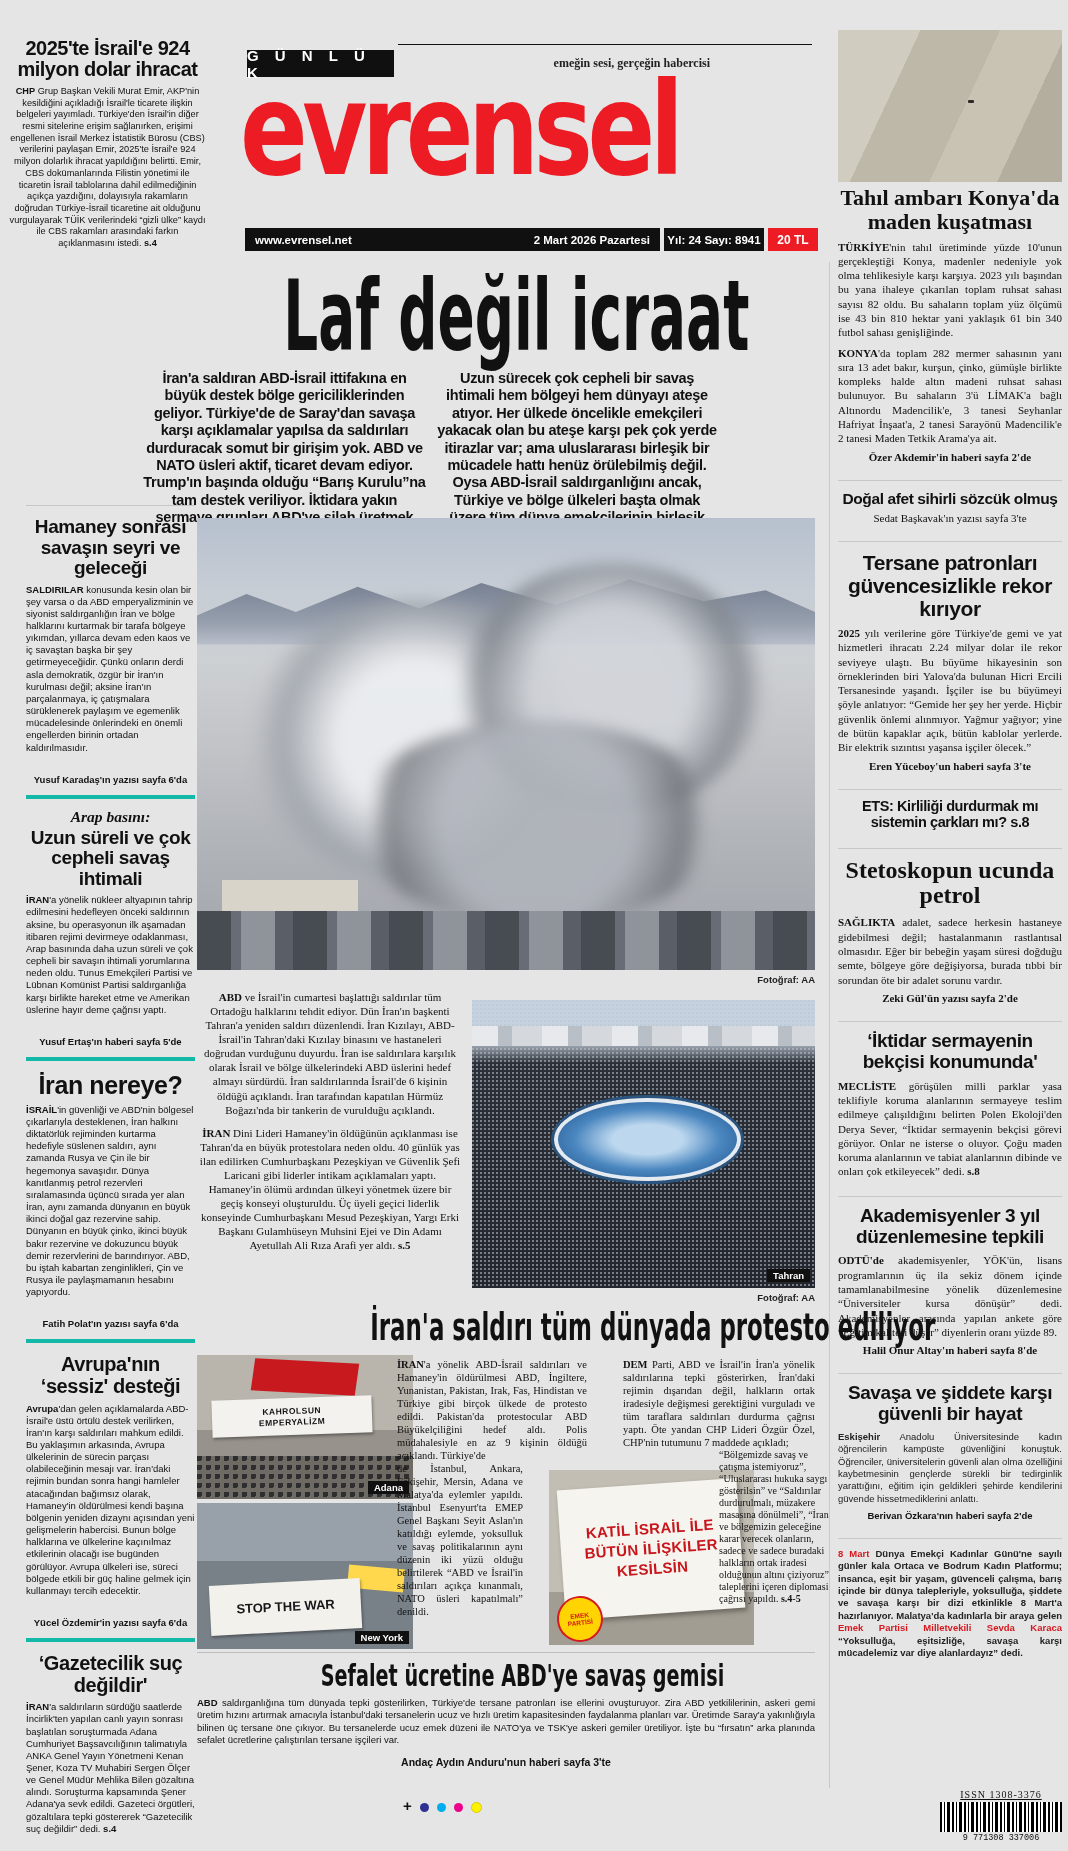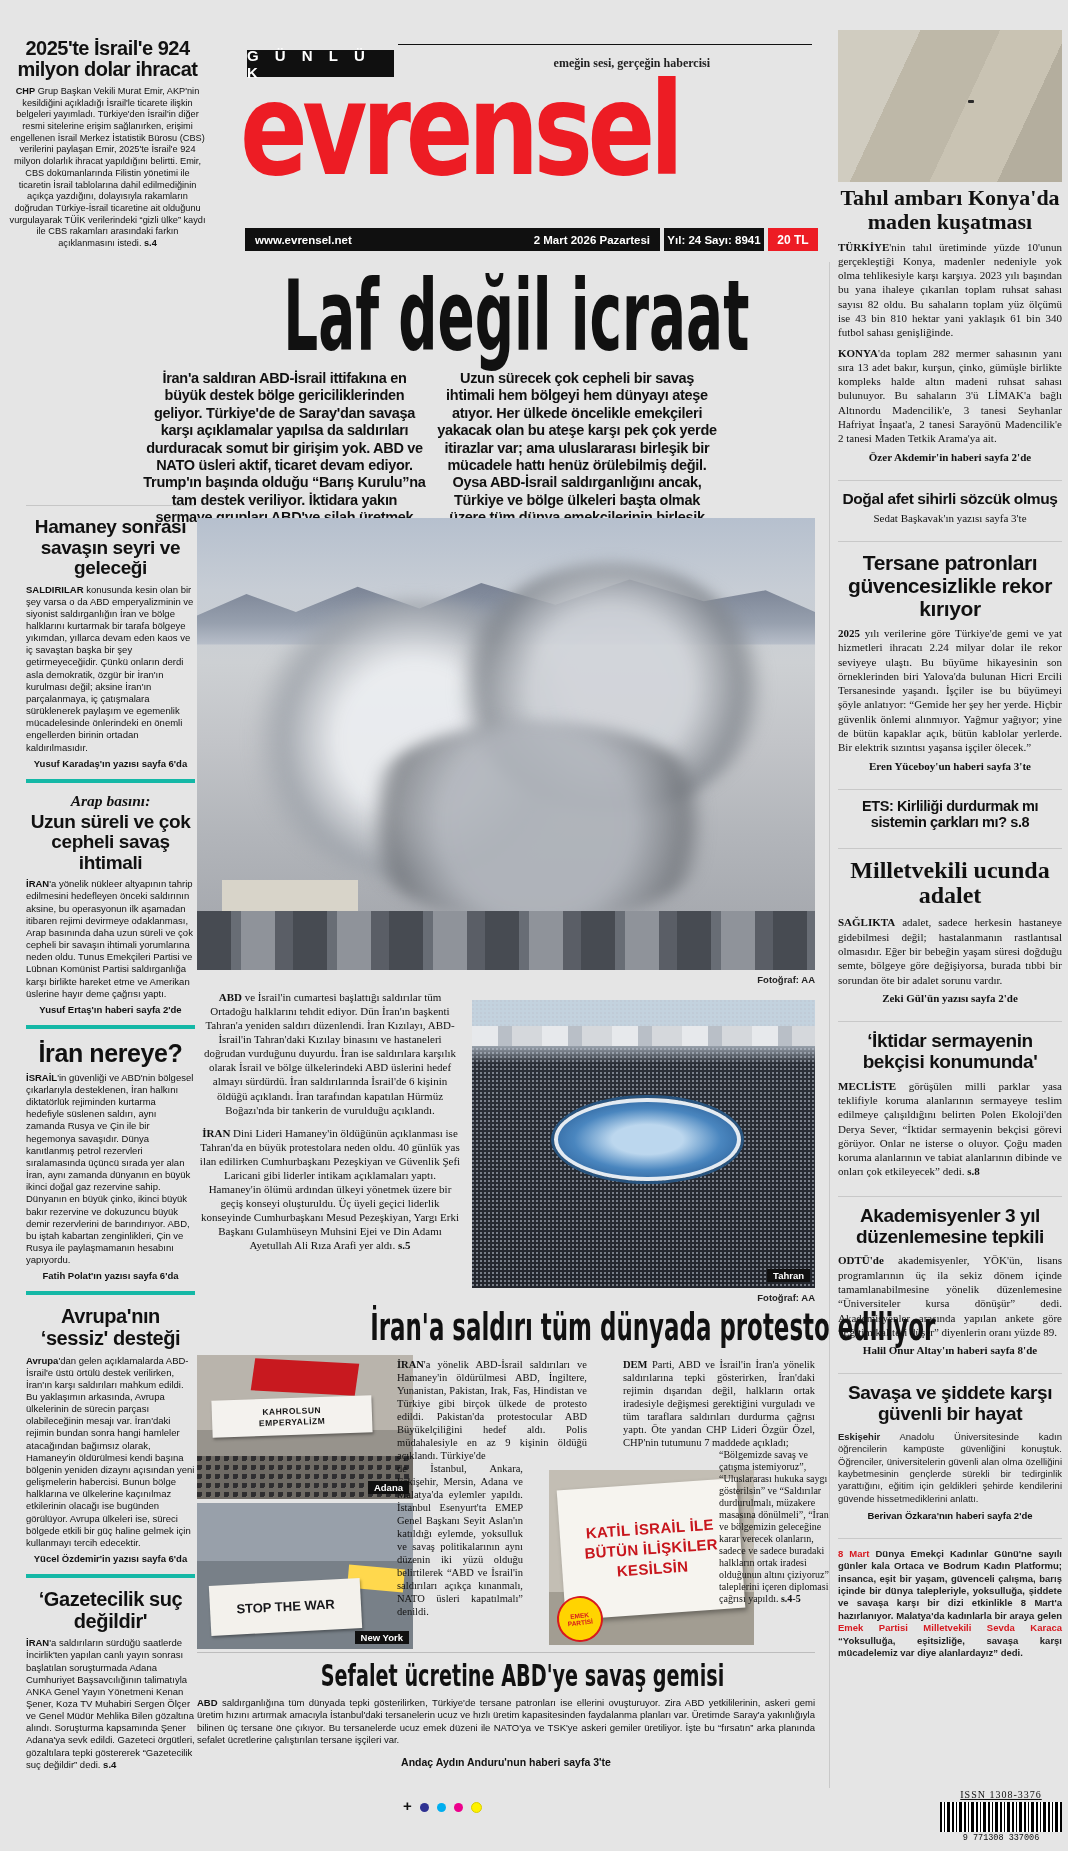--- a/index.html
+++ b/index.html
@@ -21,21 +21,21 @@
   .kicker{font-family:"Liberation Serif",serif;font-style:italic;font-weight:bold;font-size:21px;}
   .mainhead{font-family:"DejaVu Sans",sans-serif;font-weight:bold;font-size:98px;line-height:.95;}
   .deck{font-weight:bold;font-size:14.5px;line-height:1.2;letter-spacing:-.3px;}
   
   .lc{width:169px;}
   .lc-art{padding:9px 0 10px;}
   .lc-art + .lc-art{border-top:4px solid #14b8a6;}
   .lc-kicker{font-family:"Liberation Serif",serif;font-style:italic;font-weight:bold;font-size:15.5px;}
   .lc-title{font-weight:bold;font-size:19px;line-height:1.08;letter-spacing:-.4px;margin:2px 0 5px;}
   .lc-body{font-size:9.5px;line-height:1.28;text-align:left;}
-  .lc-byline{font-weight:bold;font-size:9.5px;margin-top:4px;text-align:center;}
+  .lc-byline{font-weight:bold;font-size:9.5px;margin-top:20px;text-align:center;}
   
   .sb{width:224px;}
   .sb-art{padding:9px 0 10px;}
   .sb-art + .sb-art{border-top:1px solid #c8c8c8;margin-top:7px;}
   .sb-serif-head{font-family:"Liberation Serif",serif;font-weight:bold;font-size:22px;line-height:1.08;}
   .sb-sans-head{font-weight:bold;font-size:19px;line-height:1.1;letter-spacing:-.4px;}
   .sb-body{font-family:"Liberation Serif",serif;font-size:11px;line-height:1.3;margin-top:6px;}
   .sb-body-sans{font-size:9.5px;line-height:1.3;margin-top:6px;font-weight:bold;color:#222;}
   .sb-byline{font-family:"Liberation Serif",serif;font-weight:bold;font-size:11px;margin-top:5px;text-align:center;}
   .photolabel{position:absolute;background:#101010;color:#fff;font-size:9.5px;font-weight:bold;padding:1px 6px;}
@@ -125,21 +125,21 @@
     <div class="lc-art" style="border-top:1px solid #c6c6c6;">
       <div class="lc-title c">Hamaney sonrası savaşın seyri ve geleceği</div>
       <div class="lc-body"><b>SALDIRILAR</b><span> konusunda kesin olan bir şey varsa o da ABD emperyalizminin ve siyonist saldırganlığın İran ve bölge halklarını kurtarmak bir tarafa bölgeye yıkımdan, yıllarca devam eden kaos ve iç savaştan başka bir şey getirmeyeceğidir. Çünkü onların derdi asla demokratik, özgür bir İran'ın kurulması değil; aksine İran'ın parçalanmaya, iç çatışmalara sürüklenerek paylaşım ve egemenlik mücadelesinde önlerindeki en önemli engellerden birinin ortadan kaldırılmasıdır.</span></div>
       <div class="lc-byline">Yusuf Karadaş'ın yazısı sayfa 6'da</div>
     </div>
 
     <div class="lc-art">
       <div class="lc-kicker c">Arap basını:</div>
       <div class="lc-title c">Uzun süreli ve çok cepheli savaş ihtimali</div>
       <div class="lc-body"><b>İRAN</b><span>'a yönelik nükleer altyapının tahrip edilmesini hedefleyen önceki saldırının aksine, bu operasyonun ilk aşamadan itibaren rejimi devirmeye odaklanması, Arap basınında daha uzun süreli ve çok cepheli bir savaşın ihtimali yorumlarına neden oldu. Tunus Emekçileri Partisi ve Lübnan Komünist Partisi saldırganlığa karşı birlikte hareket etme ve Amerikan üslerine hayır deme çağrısı yaptı.</span></div>
-      <div class="lc-byline">Yusuf Ertaş'ın haberi sayfa 2'de</div>
+      <div class="lc-byline">Yusuf Ertaş'ın haberi sayfa 5'de</div>
     </div>
 
     <div class="lc-art">
       <div class="lc-title c" style="font-size:25px;">İran nereye?</div>
       <div class="lc-body"><b>İSRAİL</b><span>'in güvenliği ve ABD'nin bölgesel çıkarlarıyla desteklenen, İran halkını diktatörlük rejiminden kurtarma hedefiyle süslenen saldırı, aynı zamanda Rusya ve Çin ile bir hegemonya savaşıdır. Dünya kanıtlanmış petrol rezervleri sıralamasında üçüncü sırada yer alan İran, aynı zamanda dünyanın en büyük ikinci doğal gaz rezervine sahip. Dünyanın en büyük çinko, ikinci büyük bakır rezervine ve dokuzuncu büyük demir rezervlerini de barındırıyor. ABD, bu iştah kabartan zenginlikleri, Çin ve Rusya ile paylaşmamanın hesabını yapıyordu.</span></div>
       <div class="lc-byline">Fatih Polat'ın yazısı sayfa 6'da</div>
     </div>
 
     <div class="lc-art">
       <div class="lc-title c" style="font-size:20px;">Avrupa'nın ‘sessiz' desteği</div>
@@ -259,21 +259,21 @@
       <div class="sb-sans-head c" style="font-size:21px;">Tersane patronları güvencesizlikle rekor kırıyor</div>
       <div class="sb-body j"><b>2025</b><span> yılı verilerine göre Türkiye'de gemi ve yat hizmetleri ihracatı 2.24 milyar dolar ile rekor seviyeye ulaştı. Bu büyüme hikayesinin son örneklerinden biri Yalova'da bulunan Hicri Ercili Tersanesinde yaşandı. İşçiler ise bu büyümeyi şöyle anlatıyor: “Gemide her şey her yerde. Hiçbir güvenlik önlemi alınmıyor. Yağmur yağıyor; yine de bütün kapaklar açık, bütün kablolar yerlerde. Bir elektrik sızıntısı yaşansa işçiler ölecek.”</span></div>
       <div class="sb-byline">Eren Yüceboy'un haberi sayfa 3'te</div>
     </div>
 
     <div class="sb-art">
       <div class="sb-sans-head c" style="font-size:14.5px;">ETS: Kirliliği durdurmak mı sistemin çarkları mı? s.8</div>
     </div>
 
     <div class="sb-art">
-      <div class="sb-serif-head c" style="font-size:24px;">Milletvekili ucunda adalet</div>
+      <div class="sb-serif-head c" style="font-size:24px;">Stetoskopun ucunda petrol</div>
       <div class="sb-body j"><b>SAĞLIKTA</b><span> adalet, sadece herkesin hastaneye gidebilmesi değil; hastalanmanın rastlantısal olmasıdır. Eğer bir bebeğin yaşam süresi doğduğu semte, bölgeye göre değişiyorsa, burada tıbbi bir sorundan öte bir adalet sorunu vardır.</span></div>
       <div class="sb-byline">Zeki Gül'ün yazısı sayfa 2'de</div>
     </div>
 
     <div class="sb-art">
       <div class="sb-sans-head c">‘İktidar sermayenin bekçisi konumunda'</div>
       <div class="sb-body j"><b>MECLİSTE</b><span> görüşülen milli parklar yasa teklifiyle koruma alanlarının sermayeye teslim edilmeye çalışıldığını belirten Polen Ekoloji'den Derya Sever, “İktidar sermayenin bekçisi görevi görüyor. Onlar ne isterse o oluyor. Çoğu maden koruma alanlarının ve tabiat alanlarının dibinde ve onları çok etkileyecek” dedi. </span><b>s.8</b></div>
     </div>
 
     <div class="sb-art">

